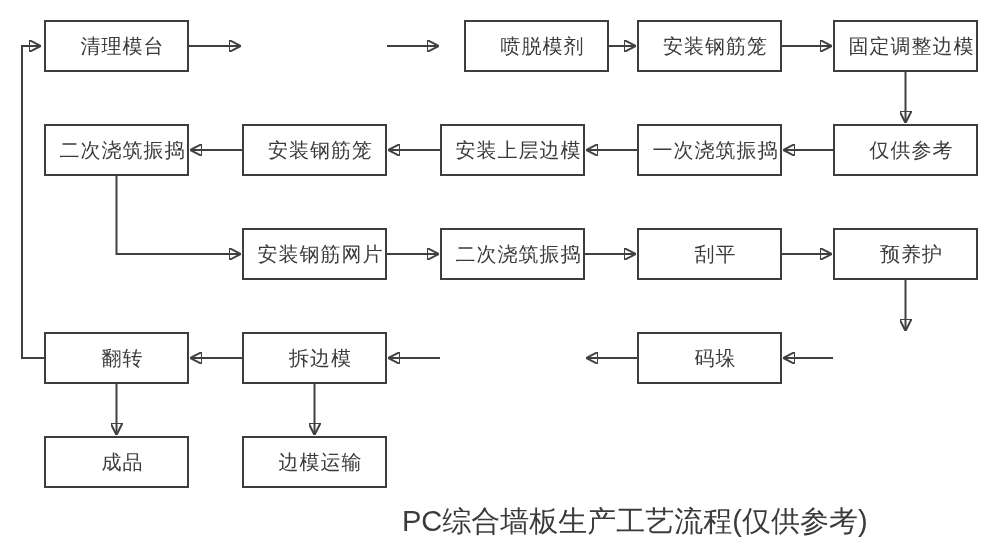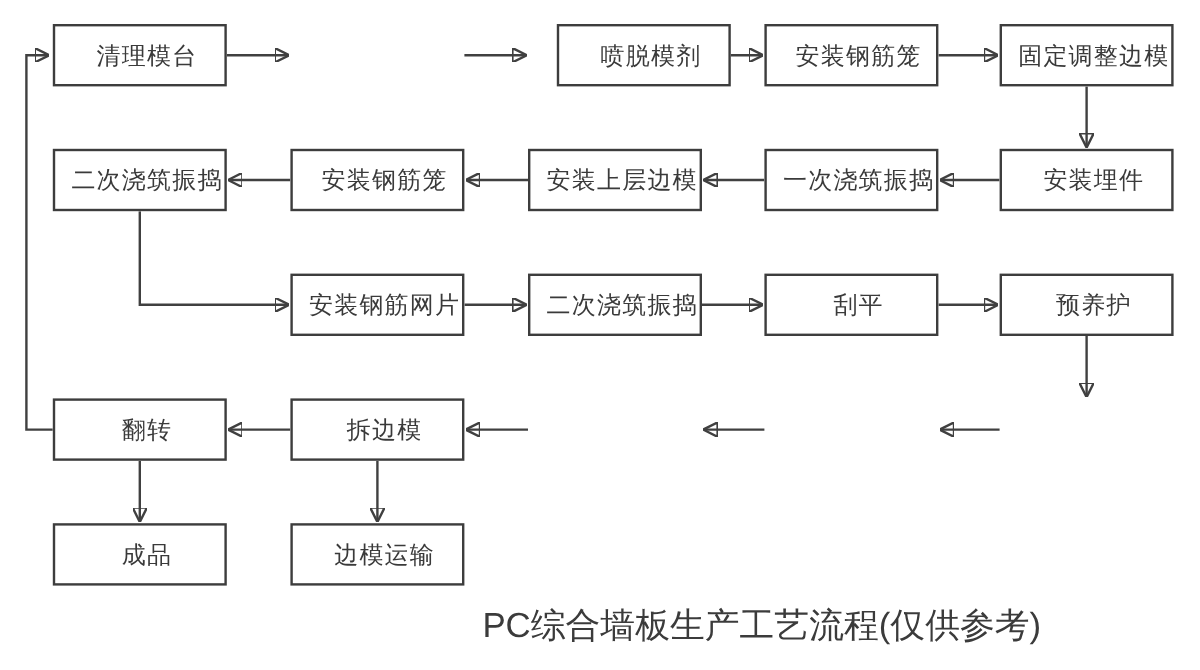--- a/index.html
+++ b/index.html
@@ -110,21 +110,21 @@
   <div class="node" style="left:242px;top:124px">
       <span>安装钢筋笼</span>
     </div>
   <div class="node" style="left:440px;top:124px">
       <span>安装上层边模</span>
     </div>
   <div class="node" style="left:637px;top:124px">
       <span>一次浇筑振捣</span>
     </div>
   <div class="node" style="left:833px;top:124px">
-      <span>安装埋件</span>
+      <span>仅供参考</span>
     </div>
 
   <div class="node" style="left:242px;top:228px">
       <span>安装钢筋网片</span>
     </div>
   <div class="node" style="left:440px;top:228px">
       <span>二次浇筑振捣</span>
     </div>
   <div class="node" style="left:637px;top:228px">
       <span>刮平</span>
@@ -132,20 +132,23 @@
   <div class="node" style="left:833px;top:228px">
       <span>预养护</span>
     </div>
 
   <div class="node" style="left:44px;top:332px">
       <span>翻转</span>
     </div>
   <div class="node" style="left:242px;top:332px">
       <span>拆边模</span>
     </div>
+  <div class="node" style="left:637px;top:332px">
+      <span>码垛</span>
+    </div>
 
   <div class="node" style="left:44px;top:436px">
       <span>成品</span>
     </div>
   <div class="node" style="left:242px;top:436px">
       <span>边模运输</span>
     </div>
 
   <div class="caption">PC综合墙板生产工艺流程(仅供参考)</div>
 

